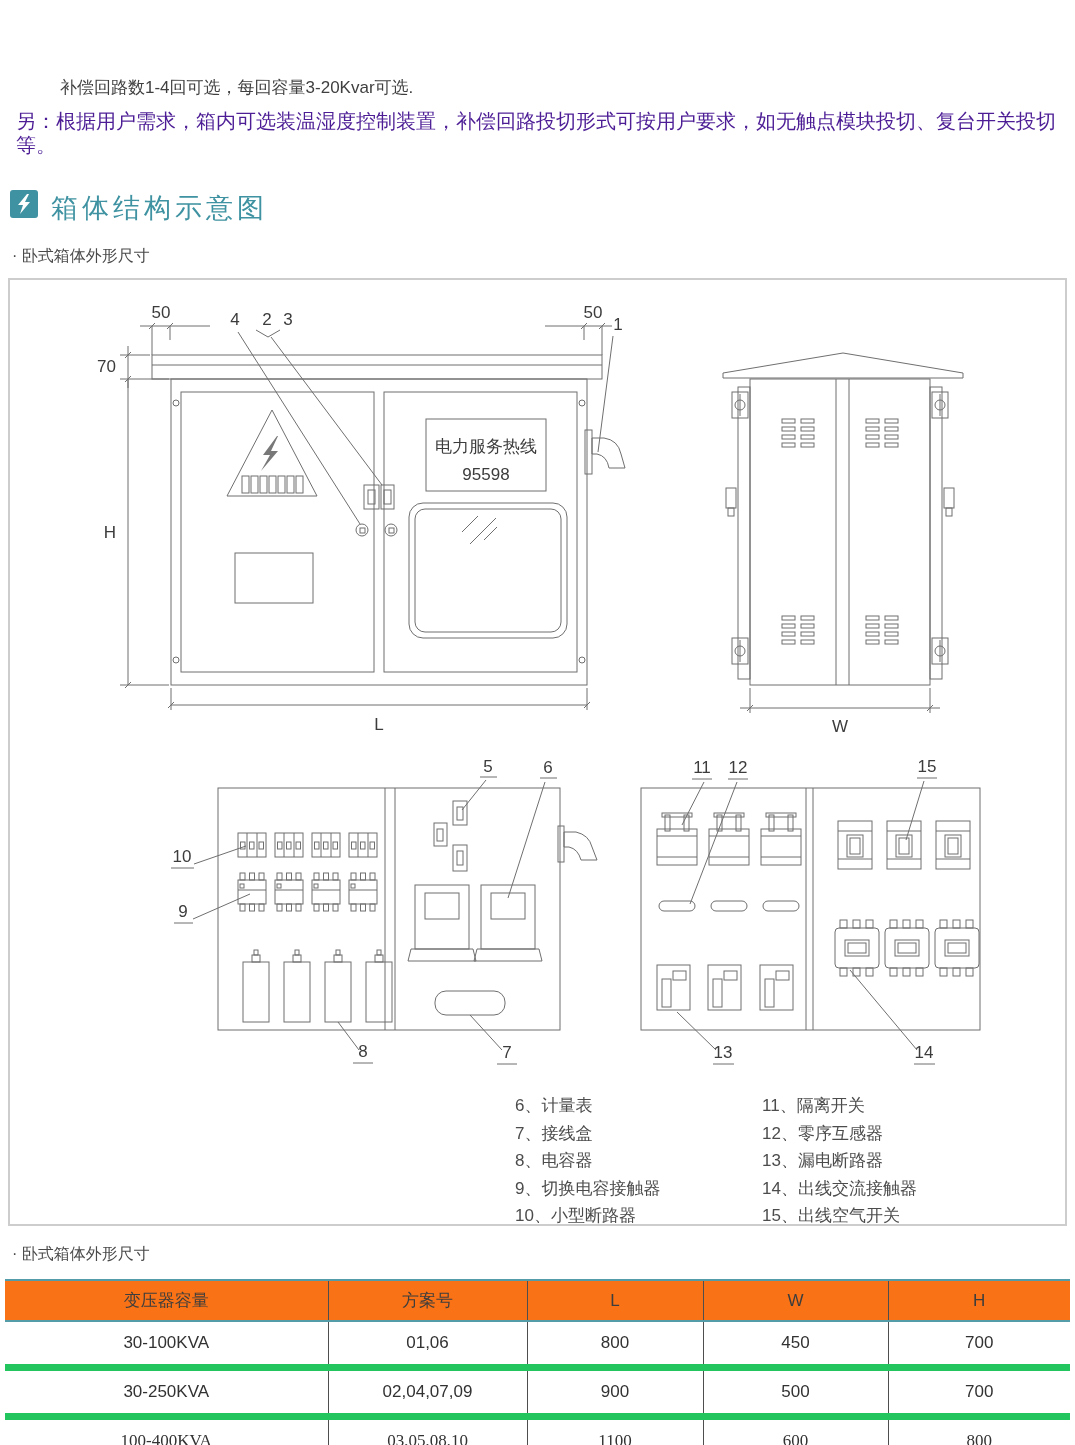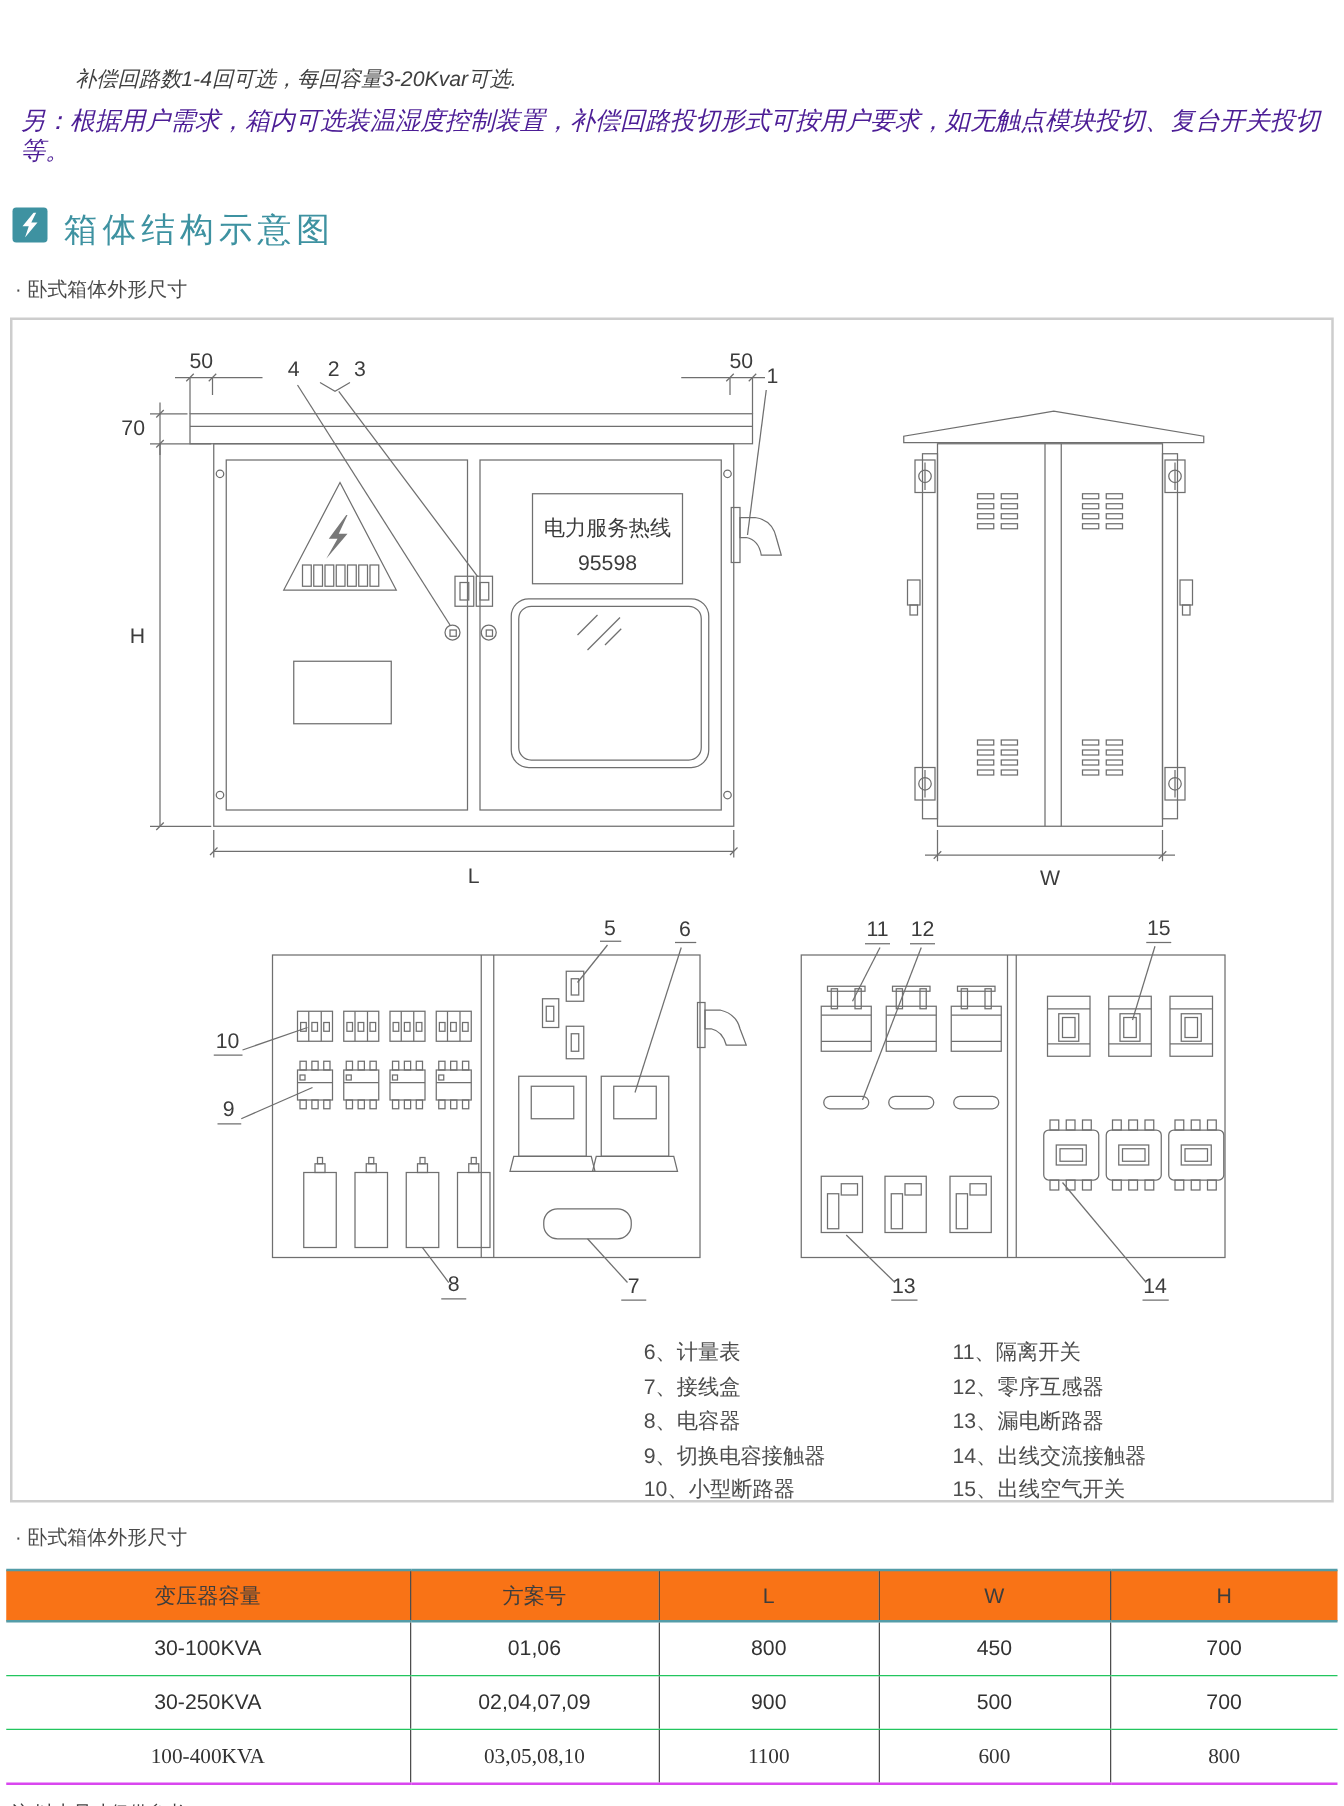--- a/index.html
+++ b/index.html
@@ -1,18 +1,18 @@
 <!DOCTYPE html>
 <html><head>
 <meta charset="utf-8">
 <style>
   html,body{margin:0;padding:0;background:#ffffff;}
   .page{position:relative;width:1075px;height:1445px;background:#fff;
         font-family:"Liberation Sans",sans-serif;color:#3c3c3c;overflow:hidden;}
-  .intro{padding-top:52px;font-style:italic;}
+  .intro{padding-top:76px;}
   .intro-line1{margin:0 0 0 60px;font-size:17px;line-height:24px;color:#3f3f3f;}
   .intro-line2{margin:9px 0 0 16px;font-size:20px;line-height:24px;color:#4c1d95;}
   .section-header{display:flex;align-items:flex-start;gap:13px;margin:33px 0 0 10px;}
   .section-icon{width:28px;height:28px;background:#3e92a1;border-radius:3px;
                 display:flex;align-items:center;justify-content:center;flex:0 0 auto;}
   .section-title{font-size:27px;color:#3e92a1;letter-spacing:4px;}
   .subtitle{margin:20px 0 0 12px;font-size:16px;color:#4a4a4a;}
   .frame{position:relative;margin:11px 0 0 8px;width:1059px;height:948px;
          border:2px solid #cdcdcd;box-sizing:border-box;background:#fff;}
   .frame svg{position:absolute;top:0;left:0;}
@@ -23,21 +23,21 @@
   .tm{text-anchor:middle;}
   .te{text-anchor:end;}
   .legend-col{position:absolute;top:812px;}
   .legend-col div{font-size:17px;line-height:27.5px;color:#4c4c4c;white-space:nowrap;}
   .lc1{left:258px;} .lc2{left:505px;} .lc3{left:752px;}
   .subtitle2{margin:18px 0 0 12px;font-size:16px;color:#4a4a4a;}
   table.spec{border-collapse:collapse;margin:14px 0 0 5px;width:1065px;
              text-align:center;font-size:17px;color:#323232;table-layout:fixed;}
   table.spec th{background:#f97316;border-top:2px solid #549ca8;border-bottom:2px solid #549ca8;
                 font-weight:normal;height:37px;color:#3d3d3d;}
-  table.spec td{height:40px;border-bottom:1px solid #22c55e;}
+  table.spec td{height:40px;border-bottom:7px solid #22c55e;}
   table.spec th+th, table.spec td+td{border-left:1px solid #4e4e4e;text-align:center;}
   table.spec tr:last-child td{border-bottom:2px solid #d946ef;font-family:Liberation Serif, serif;}
   .note{margin:13px 0 0 9px;font-size:15px;color:#3f3f3f;}
 </style>
 </head>
 <body>
 
 <div class="page">
 
   <div class="intro">

